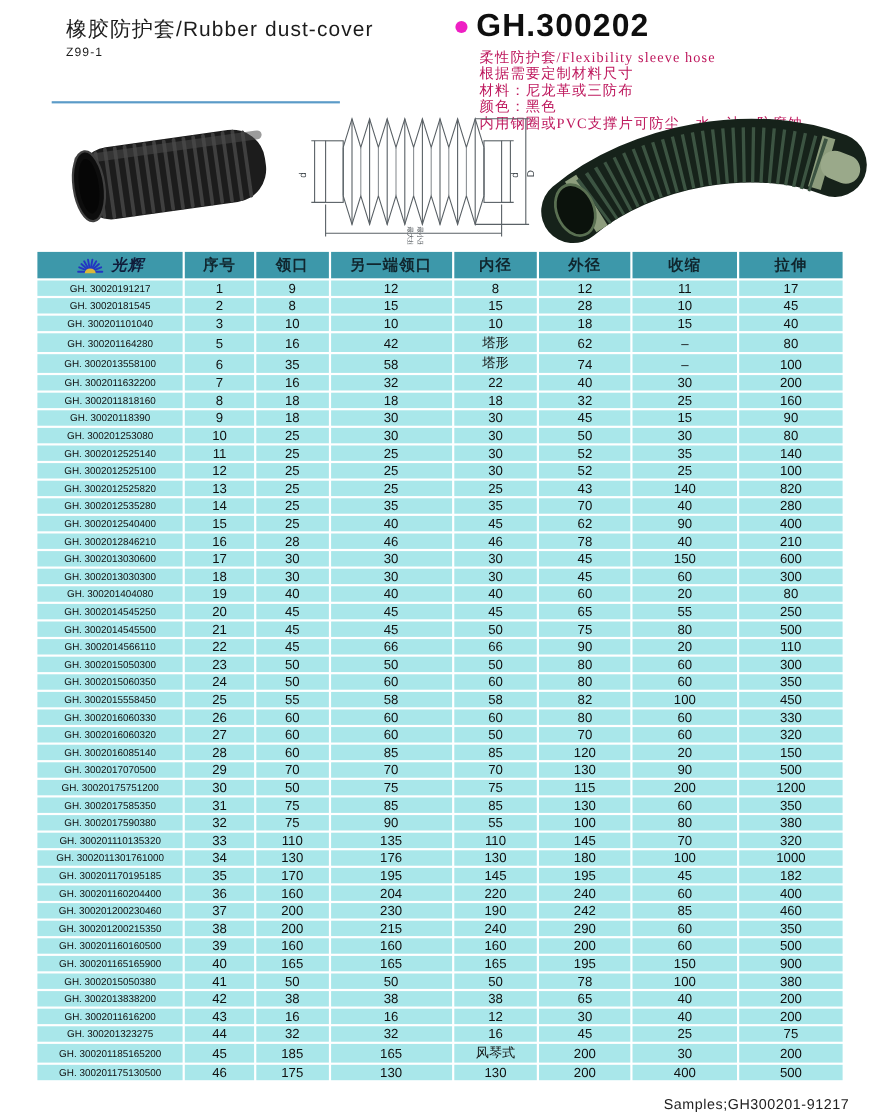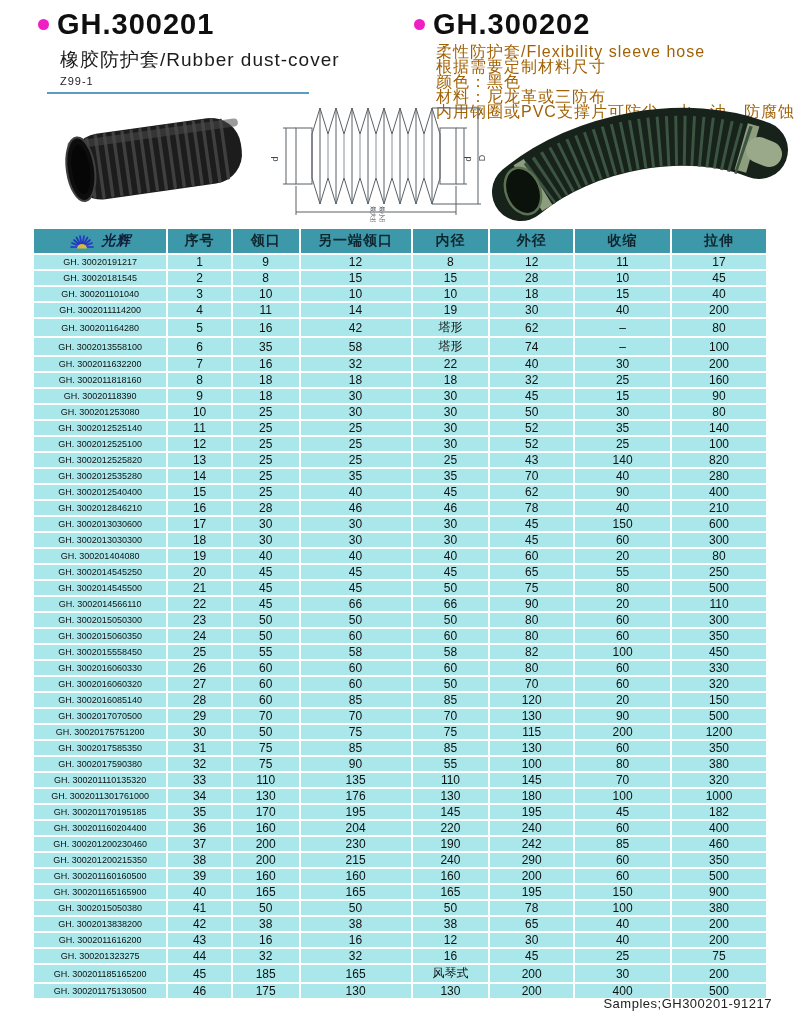--- a/index.html
+++ b/index.html
@@ -9,21 +9,21 @@
   }
   .abs{position:absolute;}
   
   .prod-head{display:flex;align-items:center;gap:8px;}
   .bullet{width:11px;height:11px;border-radius:50%;background:var(--accent_magenta);flex:0 0 auto;}
   .prod-code{font-size:29px;font-weight:bold;letter-spacing:1px;color:#0f0f0f;}
   .prod-sub{font-size:19px;letter-spacing:1px;color:#1c1c1c;margin-top:6px;}
   .prod-model{font-size:11px;letter-spacing:1px;color:#1c1c1c;margin-top:2px;}
   .blue-rule{height:2px;background:var(--underline_blue);}
   .desc-lines{margin-top:3px;}
-  .desc-line{font-size:16px;line-height:15px;letter-spacing:1px;color:#a16207;white-space:nowrap;}
+  .desc-line{font-size:13px;line-height:15px;letter-spacing:1px;color:#be185d;white-space:nowrap;font-family:Liberation Serif, serif;}
   
   table.size-table{border-collapse:separate;border-spacing:2px;width:736px;table-layout:fixed;background:#ffffff;}
   table.size-table th{
     background:var(--header_teal);height:24px;font-size:14px;font-weight:bold;
     color:#10262e;text-align:center;padding:0;letter-spacing:1px;
   }
   table.size-table td{
     background:var(--row_cyan);height:14px;text-align:center;vertical-align:middle;
     padding:0;color:#101010;overflow:hidden;white-space:nowrap;
   }
@@ -31,39 +31,35 @@
   td.model{font-size:9px;letter-spacing:0;color:#15202a;}
   .logo-cell{display:flex;align-items:center;justify-content:center;gap:6px;}
   .logo-text{font-size:14px;font-weight:bold;color:#101c3a;font-style:italic;}
   .footer-note{font-size:13px;letter-spacing:0.5px;color:#222;}
   svg text{font-family:"Liberation Sans",sans-serif;}
 </style>
 </head>
 <body>
 
 <div class="abs" style="left:38px;top:8px;">
-  <div class="prod-head">
-    <span class="bullet"></span>
-    <span class="prod-code">GH.300201</span>
-  </div>
   <div class="prod-sub" style="padding-left:22px;">橡胶防护套/Rubber dust-cover</div>
   <div class="prod-model" style="padding-left:22px;">Z99-1</div>
 </div>
 <div class="abs blue-rule" style="left:47px;top:92px;width:262px;"></div>
 
 <div class="abs" style="left:414px;top:8px;">
   <div class="prod-head">
     <span class="bullet"></span>
     <span class="prod-code">GH.300202</span>
   </div>
   <div class="desc-lines" style="padding-left:22px;">
     <div class="desc-line">柔性防护套/Flexibility sleeve hose</div>
     <div class="desc-line">根据需要定制材料尺寸</div>
+    <div class="desc-line">材料：尼龙革或三防布</div>
     <div class="desc-line">颜色：黑色</div>
-    <div class="desc-line">材料：尼龙革或三防布</div>
     <div class="desc-line">内用钢圈或PVC支撑片可防尘、水、油、防腐蚀</div>
   </div>
 </div>
 
 <div class="abs" style="left:42px;top:96px;">
   <svg width="225" height="122" viewBox="0 0 225 122">
     <g transform="rotate(-8 112 62)">
       <rect x="28" y="30" width="172" height="66" rx="30" fill="#1c1c1c"></rect>
       <g stroke="#3f3f3f" stroke-width="3.4" stroke-linecap="round">
         <line x1="48" y1="34" x2="48" y2="92"></line>
@@ -231,30 +227,20 @@
           <td class="model">GH. 300201101040</td>
           <td class="num">3</td>
           <td class="num">10</td>
           <td class="num">10</td>
           <td class="num">10</td>
           <td class="num">18</td>
           <td class="num">15</td>
           <td class="num">40</td>
         </tr>
         <tr>
-          <td class="model">GH. 3002011114200</td>
-          <td class="num">4</td>
-          <td class="num">11</td>
-          <td class="num">14</td>
-          <td class="num">19</td>
-          <td class="num">30</td>
-          <td class="num">40</td>
-          <td class="num">200</td>
-        </tr>
-        <tr>
           <td class="model">GH. 300201164280</td>
           <td class="num">5</td>
           <td class="num">16</td>
           <td class="num">42</td>
           <td class="num">塔形</td>
           <td class="num">62</td>
           <td class="num">–</td>
           <td class="num">80</td>
         </tr>
         <tr>

